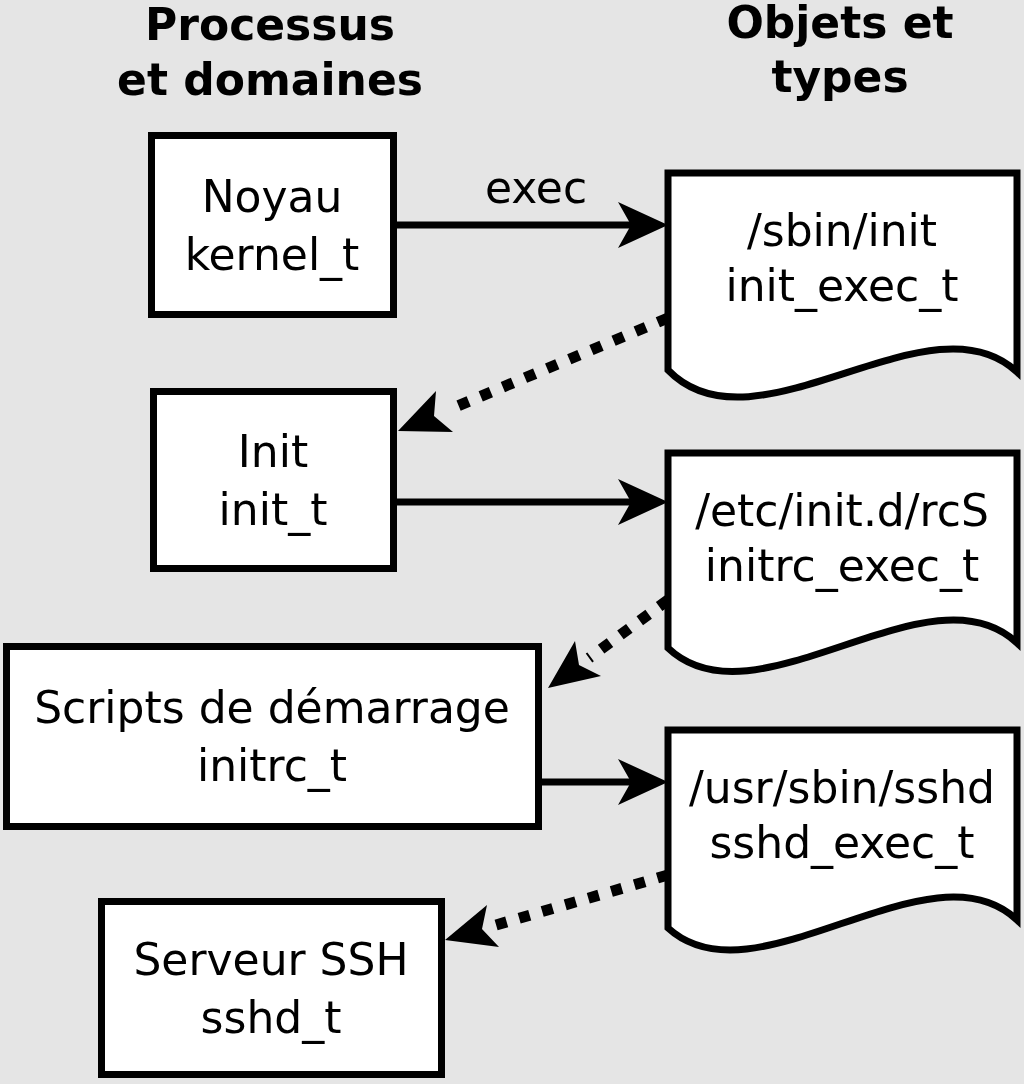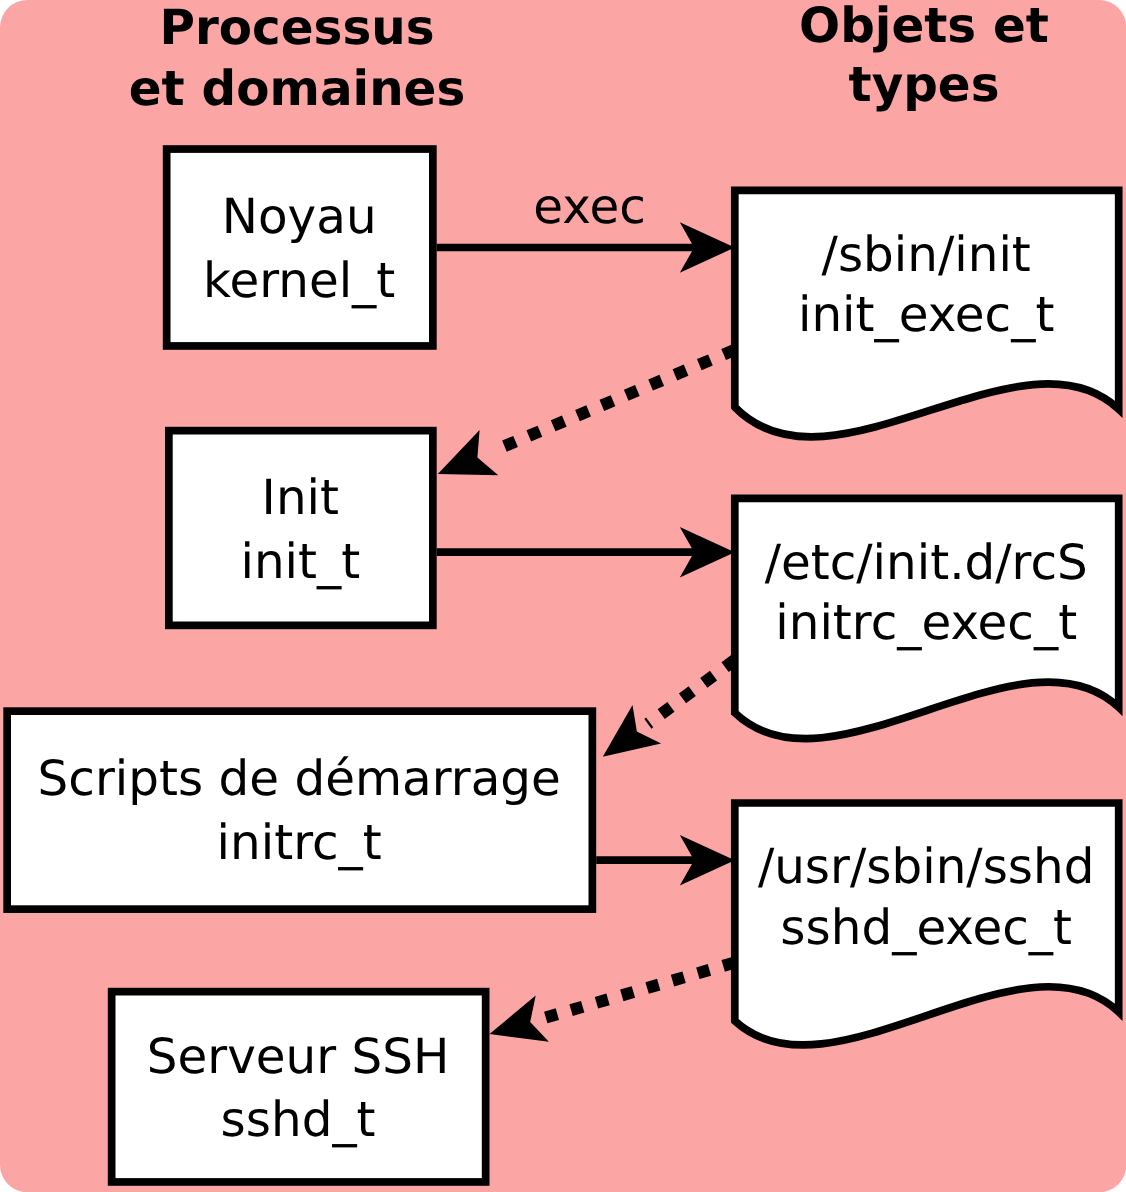--- a/index.html
+++ b/index.html
@@ -4,23 +4,22 @@
 <style>
   html, body {
     margin: 0;
     padding: 0;
     background: #ffffff;
   }
   .stage {
     position: relative;
     width: 1024px;
     height: 1084px;
-    background: #fca5a5;
+    background: #e5e5e5;
     overflow: hidden;
-    border-radius: 25px;
   }
   svg text {
     font-family: "DejaVu Sans", "Liberation Sans", sans-serif;
     font-size: 44px;
     fill: #000000;
     text-anchor: middle;
   }
   svg text.hdr {
     font-weight: bold;
   }

